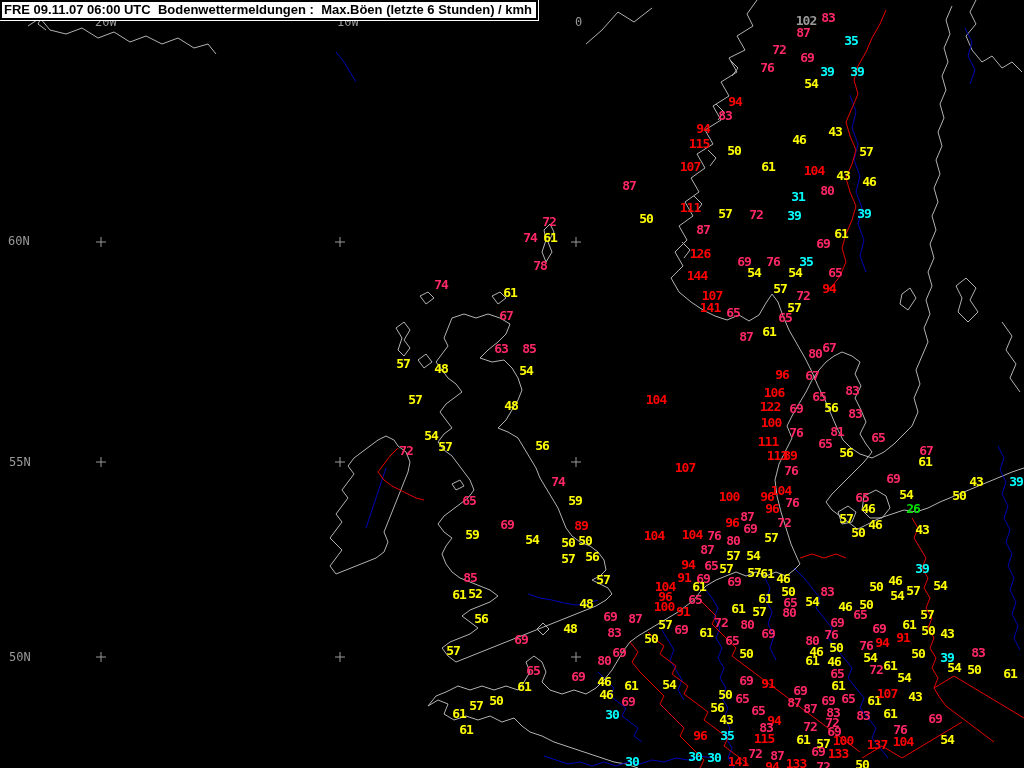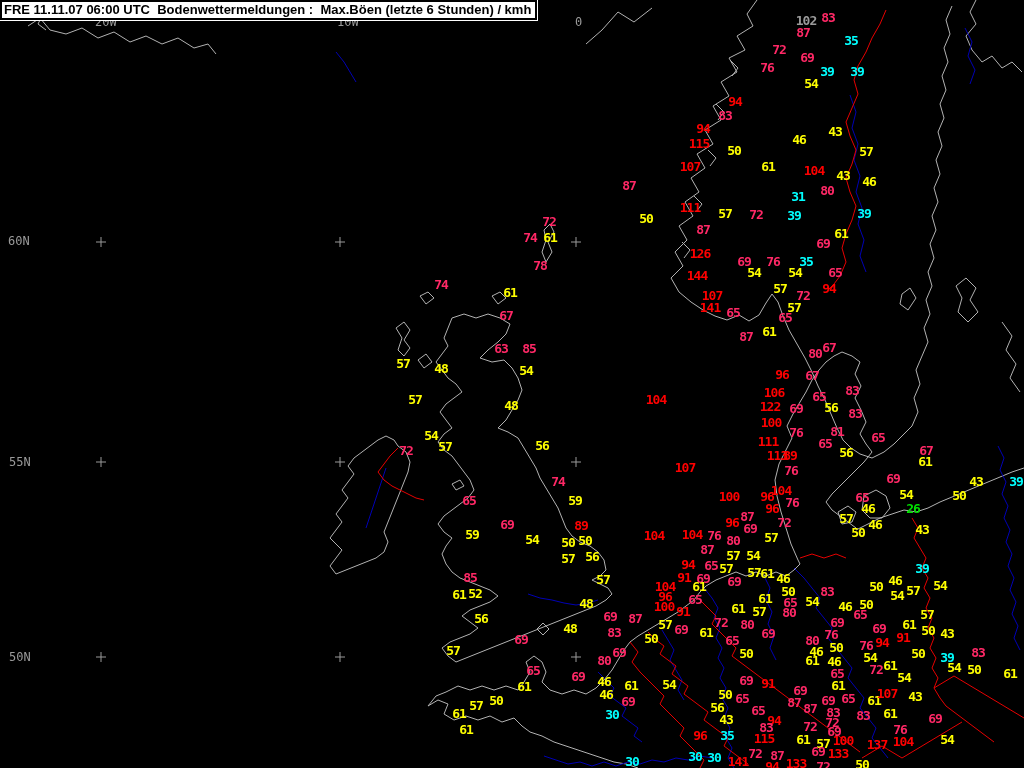--- a/index.html
+++ b/index.html
@@ -357,14 +357,14 @@
       <text x="918" y="658" fill="#ffff00" text-anchor="middle" class="station">50</text>
       <text x="947" y="662" fill="#00ffff" text-anchor="middle" class="station">39</text>
       <text x="978" y="657" fill="#ff2866" text-anchor="middle" class="station">83</text>
       <text x="954" y="672" fill="#ffff00" text-anchor="middle" class="station">54</text>
       <text x="974" y="674" fill="#ffff00" text-anchor="middle" class="station">50</text>
       <text x="1010" y="678" fill="#ffff00" text-anchor="middle" class="station">61</text>
       <text x="915" y="701" fill="#ffff00" text-anchor="middle" class="station">43</text>
       <text x="935" y="723" fill="#ff2866" text-anchor="middle" class="station">69</text>
       <text x="947" y="744" fill="#ffff00" text-anchor="middle" class="station">54</text>
     </svg>
-  <div class="titlebar">FRE 11.11.07 06:00 UTC  Bodenwettermeldungen :  Max.Böen (letzte 6 Stunden) / kmh</div>
+  <div class="titlebar">FRE 09.11.07 06:00 UTC  Bodenwettermeldungen :  Max.Böen (letzte 6 Stunden) / kmh</div>
 </div>
 
 </body></html>

